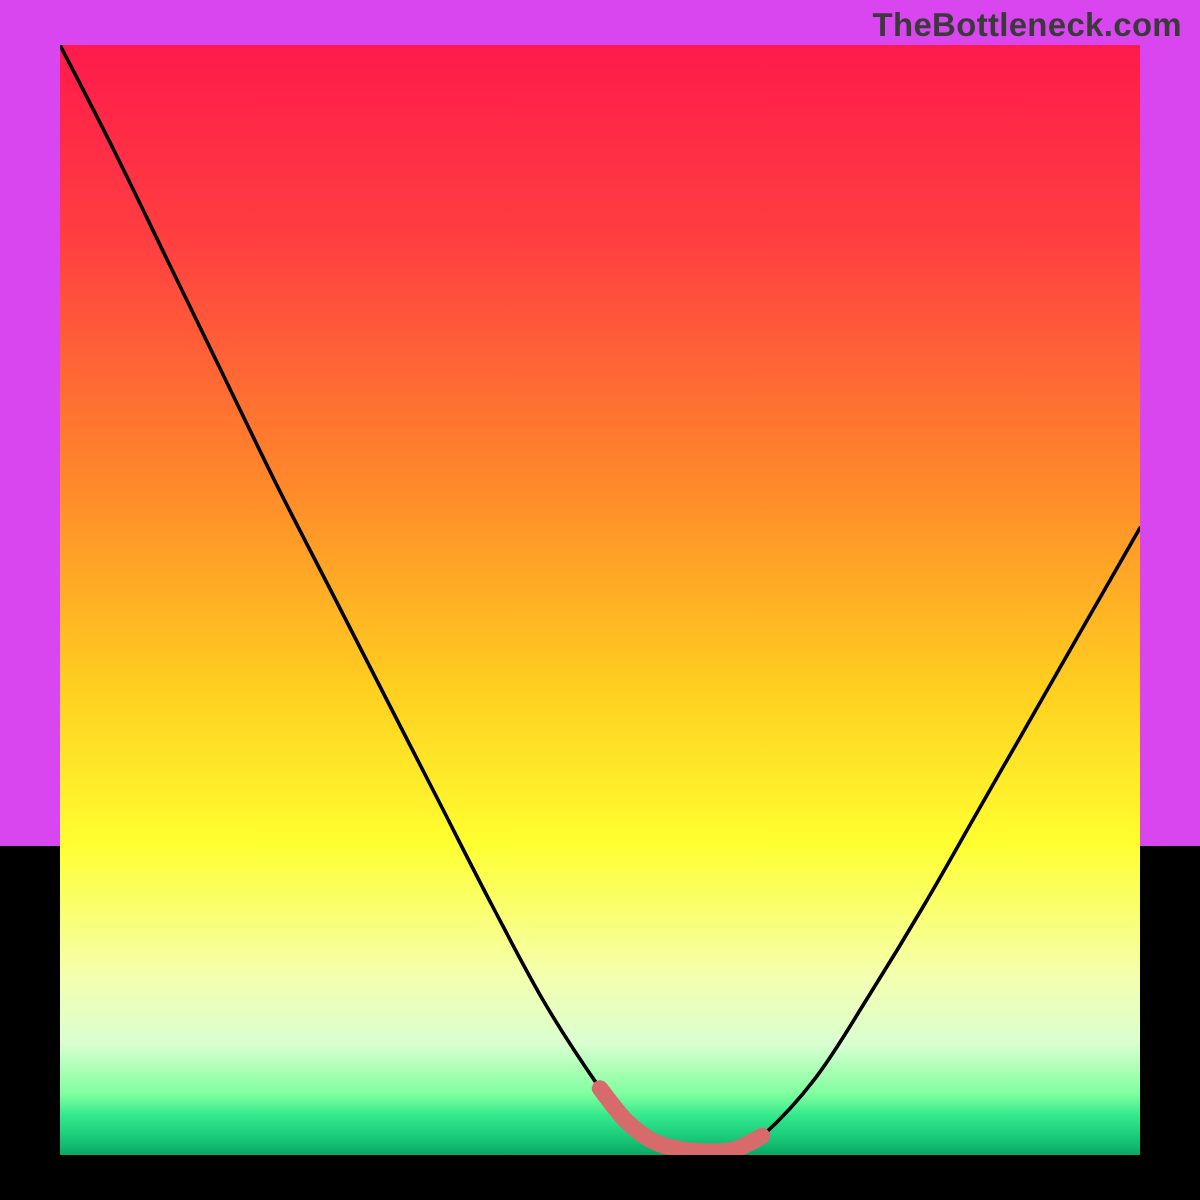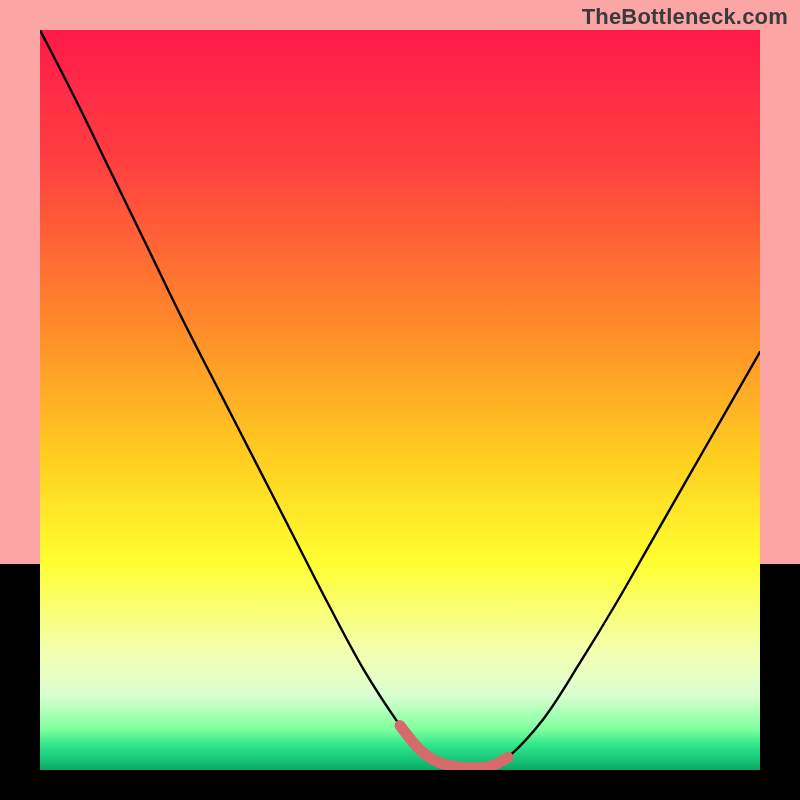--- a/index.html
+++ b/index.html
@@ -8,21 +8,21 @@
     width: 800px;
     height: 800px;
     overflow: hidden;
     background: #000;
     font-family: Arial, Helvetica, sans-serif;
   }
   .frame {
     position: relative;
     width: 800px;
     height: 564px;
-    background: #fca5a5;
+    background: #d946ef;
   }
   .watermark {
     position: absolute;
     top: 4px;
     right: 12px;
     font-size: 22px;
     font-weight: 600;
     color: #3a3a3a;
     letter-spacing: 0.2px;
     z-index: 5;

